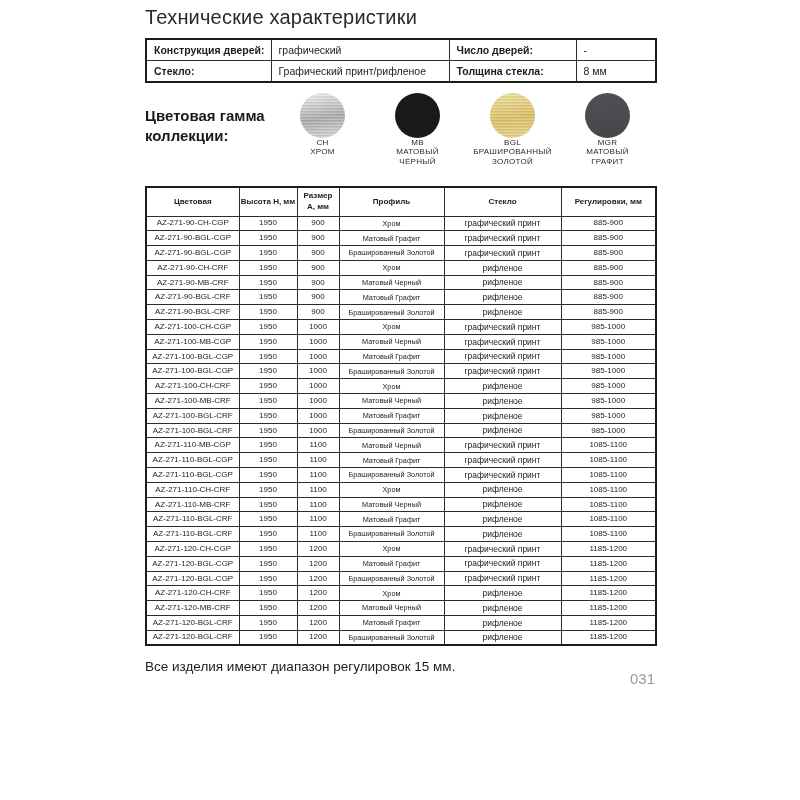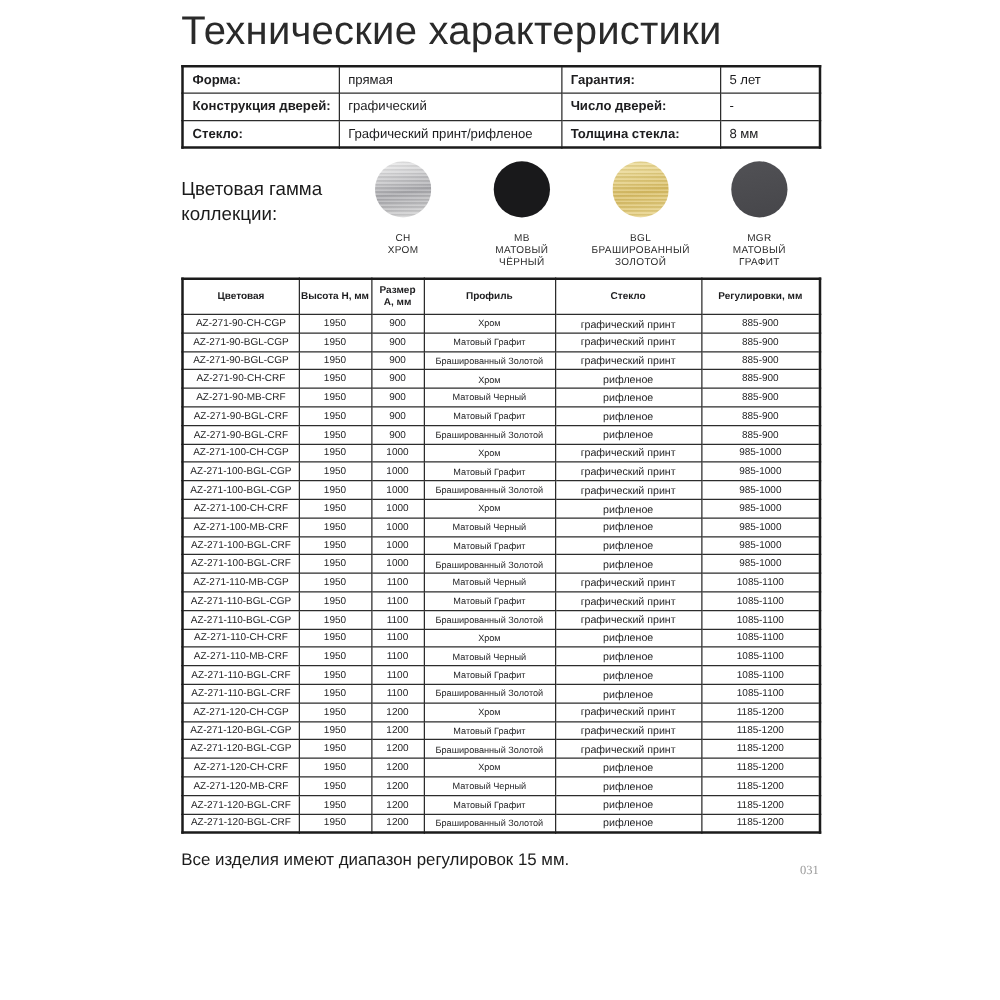--- a/index.html
+++ b/index.html
@@ -1,65 +1,59 @@
 <!DOCTYPE html>
 <html><head>
 <meta charset="utf-8">
 <style>
   * { margin:0; padding:0; box-sizing:border-box; }
   html,body { width:800px; background:#ffffff; font-family:"Liberation Sans", sans-serif; color:#1d1d1f; }
   .page { width:510px; margin:0 auto; padding-top:6px; position:relative; }
 
-  h1.title { font-size:32px; font-weight:normal; color:#2a2a2a; letter-spacing:0.2px; margin-bottom:9px; }
+  h1.title { font-size:20px; font-weight:normal; color:#2a2a2a; letter-spacing:0.2px; margin-bottom:9px; }
 
   table.specs { border-collapse:collapse; width:510px; table-layout:fixed; border:2px solid #1b1b1b; }
   table.specs td { border:1px solid #2c2c2c; font-size:10.5px; height:21.5px; padding:0 4px 0 7px; vertical-align:middle; }
   td.spec-label { font-weight:bold; }
 
   .colors-section { display:flex; margin-top:10px; height:80px; }
-  .colors-heading { width:130px; font-weight:normal; font-size:15px; line-height:1.35; padding-top:13px; color:#1a1a1a; }
+  .colors-heading { width:130px; font-weight:bold; font-size:15px; line-height:1.35; padding-top:13px; color:#1a1a1a; }
   .swatches { display:flex; width:380px; }
   .swatch { width:95px; text-align:center; }
   .circle { width:45px; height:45px; border-radius:50%; margin:0 auto; }
-  .swatch-code { font-size:8px; margin-top:12px; color:#2a2a2a; letter-spacing:0.3px; }
+  .swatch-code { font-size:8px; margin-top:0; color:#2a2a2a; letter-spacing:0.3px; }
   .swatch-name { font-size:8px; line-height:1.25; color:#2a2a2a; white-space:pre-line; letter-spacing:0.3px; }
 
   table.main { border-collapse:collapse; width:510px; table-layout:fixed; border:2px solid #1b1b1b; margin-top:13px; }
   table.main th, table.main td { border:1px solid #2c2c2c; text-align:center; vertical-align:middle; padding:0 1px; overflow:hidden; }
   table.main th { font-size:8px; font-weight:bold; height:29px; line-height:1.3; }
   table.main td { font-size:8px; height:14.8px; line-height:1; white-space:nowrap; }
   table.main td.c3 { font-size:7.3px; }
   table.main td.c4 { font-size:8.5px; }
   col.w0{width:93px;} col.w1{width:58px;} col.w2{width:42px;} col.w3{width:105px;} col.w4{width:117px;} col.w5{width:95px;}
 
   .footer-row { position:relative; margin-top:13px; height:26px; }
   .footer-note { font-size:13.5px; color:#1c1c1c; }
-  .page-number { position:absolute; right:0; top:11px; font-size:10px; color:#9a9a9a;font-family:Liberation Serif, serif; }
+  .page-number { position:absolute; right:0; top:11px; font-size:15px; color:#9a9a9a; }
 </style>
 </head>
 <body>
 
 <div class="page">
 
   <h1 class="title">Технические характеристики</h1>
 
   <table class="specs">
     <colgroup>
         <col style="width:125px">
         <col style="width:178px">
         <col style="width:127px">
         <col style="width:80px">
       </colgroup>
     <tbody id="specs-body">
-        <tr>
-          <td class="spec-label">Форма:</td>
-          <td class="spec-value">прямая</td>
-          <td class="spec-label">Гарантия:</td>
-          <td class="spec-value">5 лет</td>
-        </tr>
         <tr>
           <td class="spec-label">Конструкция дверей:</td>
           <td class="spec-value">графический</td>
           <td class="spec-label">Число дверей:</td>
           <td class="spec-value">-</td>
         </tr>
         <tr>
           <td class="spec-label">Стекло:</td>
           <td class="spec-value">Графический принт/рифленое</td>
           <td class="spec-label">Толщина стекла:</td>
@@ -175,20 +169,28 @@
         </tr>
         <tr>
           <td class="c0">AZ-271-100-CH-CGP</td>
           <td class="c1">1950</td>
           <td class="c2">1000</td>
           <td class="c3">Хром</td>
           <td class="c4">графический принт</td>
           <td class="c5">985-1000</td>
         </tr>
         <tr>
+          <td class="c0">AZ-271-100-MB-CGP</td>
+          <td class="c1">1950</td>
+          <td class="c2">1000</td>
+          <td class="c3">Матовый Черный</td>
+          <td class="c4">графический принт</td>
+          <td class="c5">985-1000</td>
+        </tr>
+        <tr>
           <td class="c0">AZ-271-100-BGL-CGP</td>
           <td class="c1">1950</td>
           <td class="c2">1000</td>
           <td class="c3">Матовый Графит</td>
           <td class="c4">графический принт</td>
           <td class="c5">985-1000</td>
         </tr>
         <tr>
           <td class="c0">AZ-271-100-BGL-CGP</td>
           <td class="c1">1950</td>

